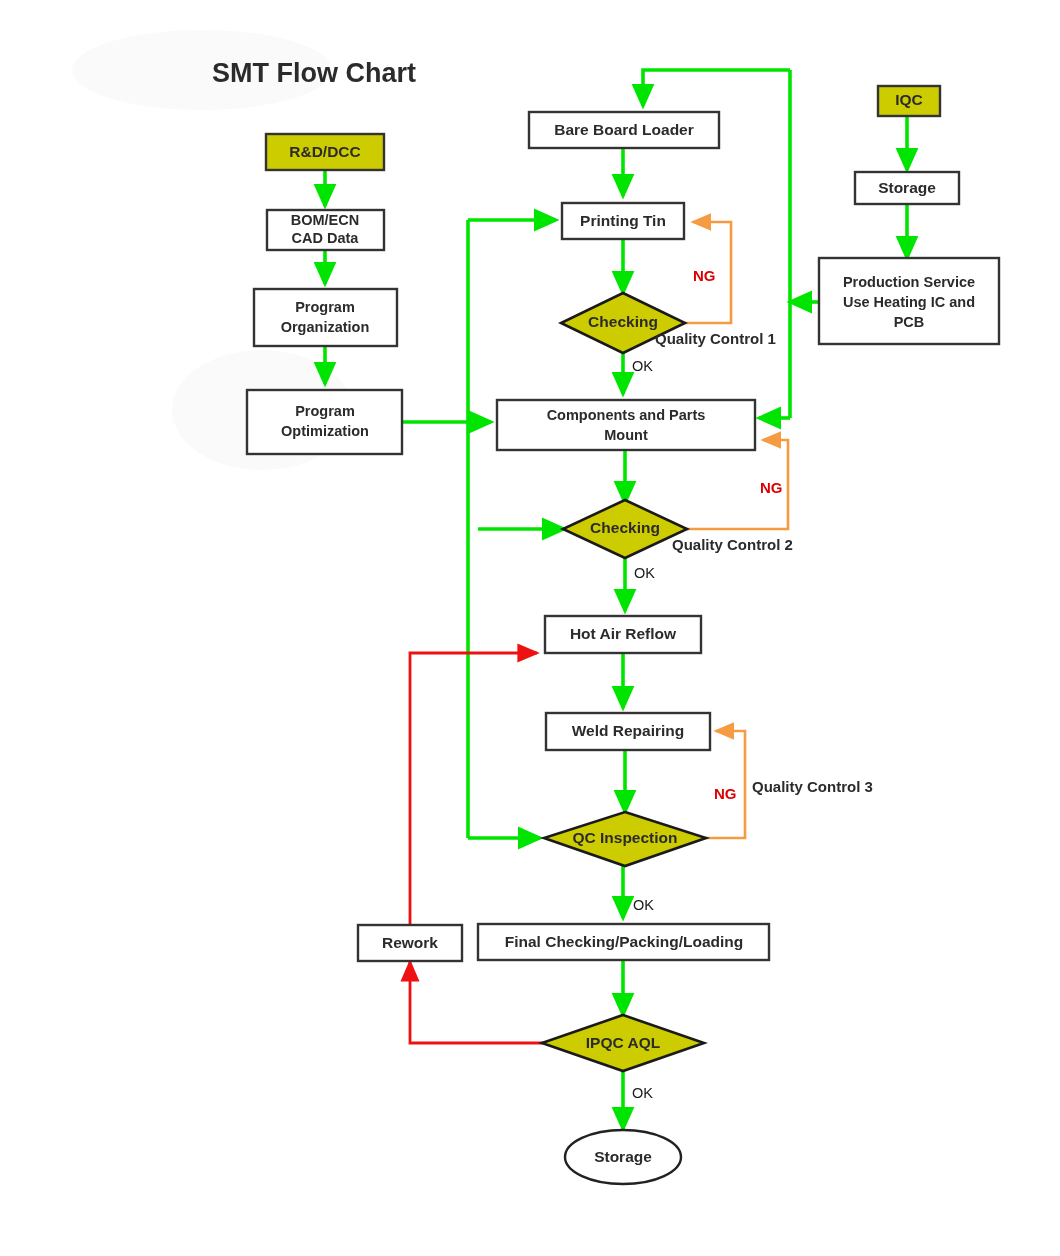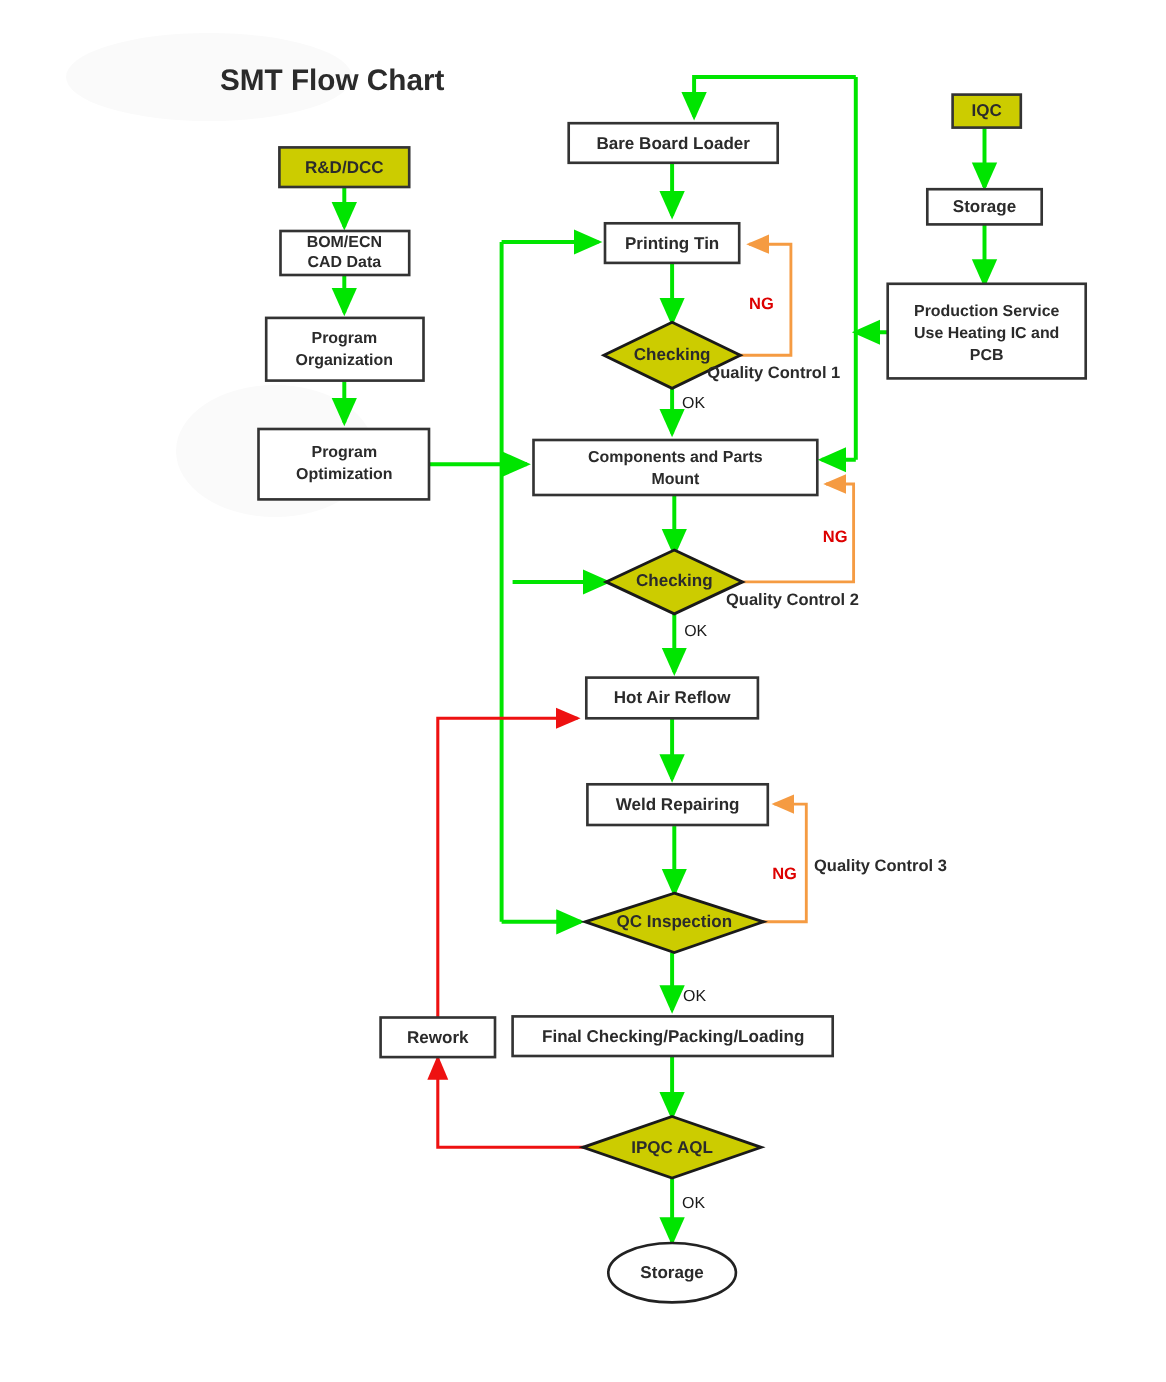--- a/index.html
+++ b/index.html
@@ -9,21 +9,21 @@
   }
   body {
     width: 1060px;
     height: 1256px;
     font-family: "Liberation Sans", sans-serif;
     overflow: hidden;
     position: relative;
   }
   #chart-root {
     position: absolute;
-    top: 0; left: 0;
+    top: 0; left: 12px;
     width: 872px;
     height: 1256px;
   }
   svg { display: block; }
   .node-box {
     fill: #ffffff;
     stroke: #333333;
     stroke-width: 2.4;
   }
   .node-box.accent { fill: #cccc00; }

